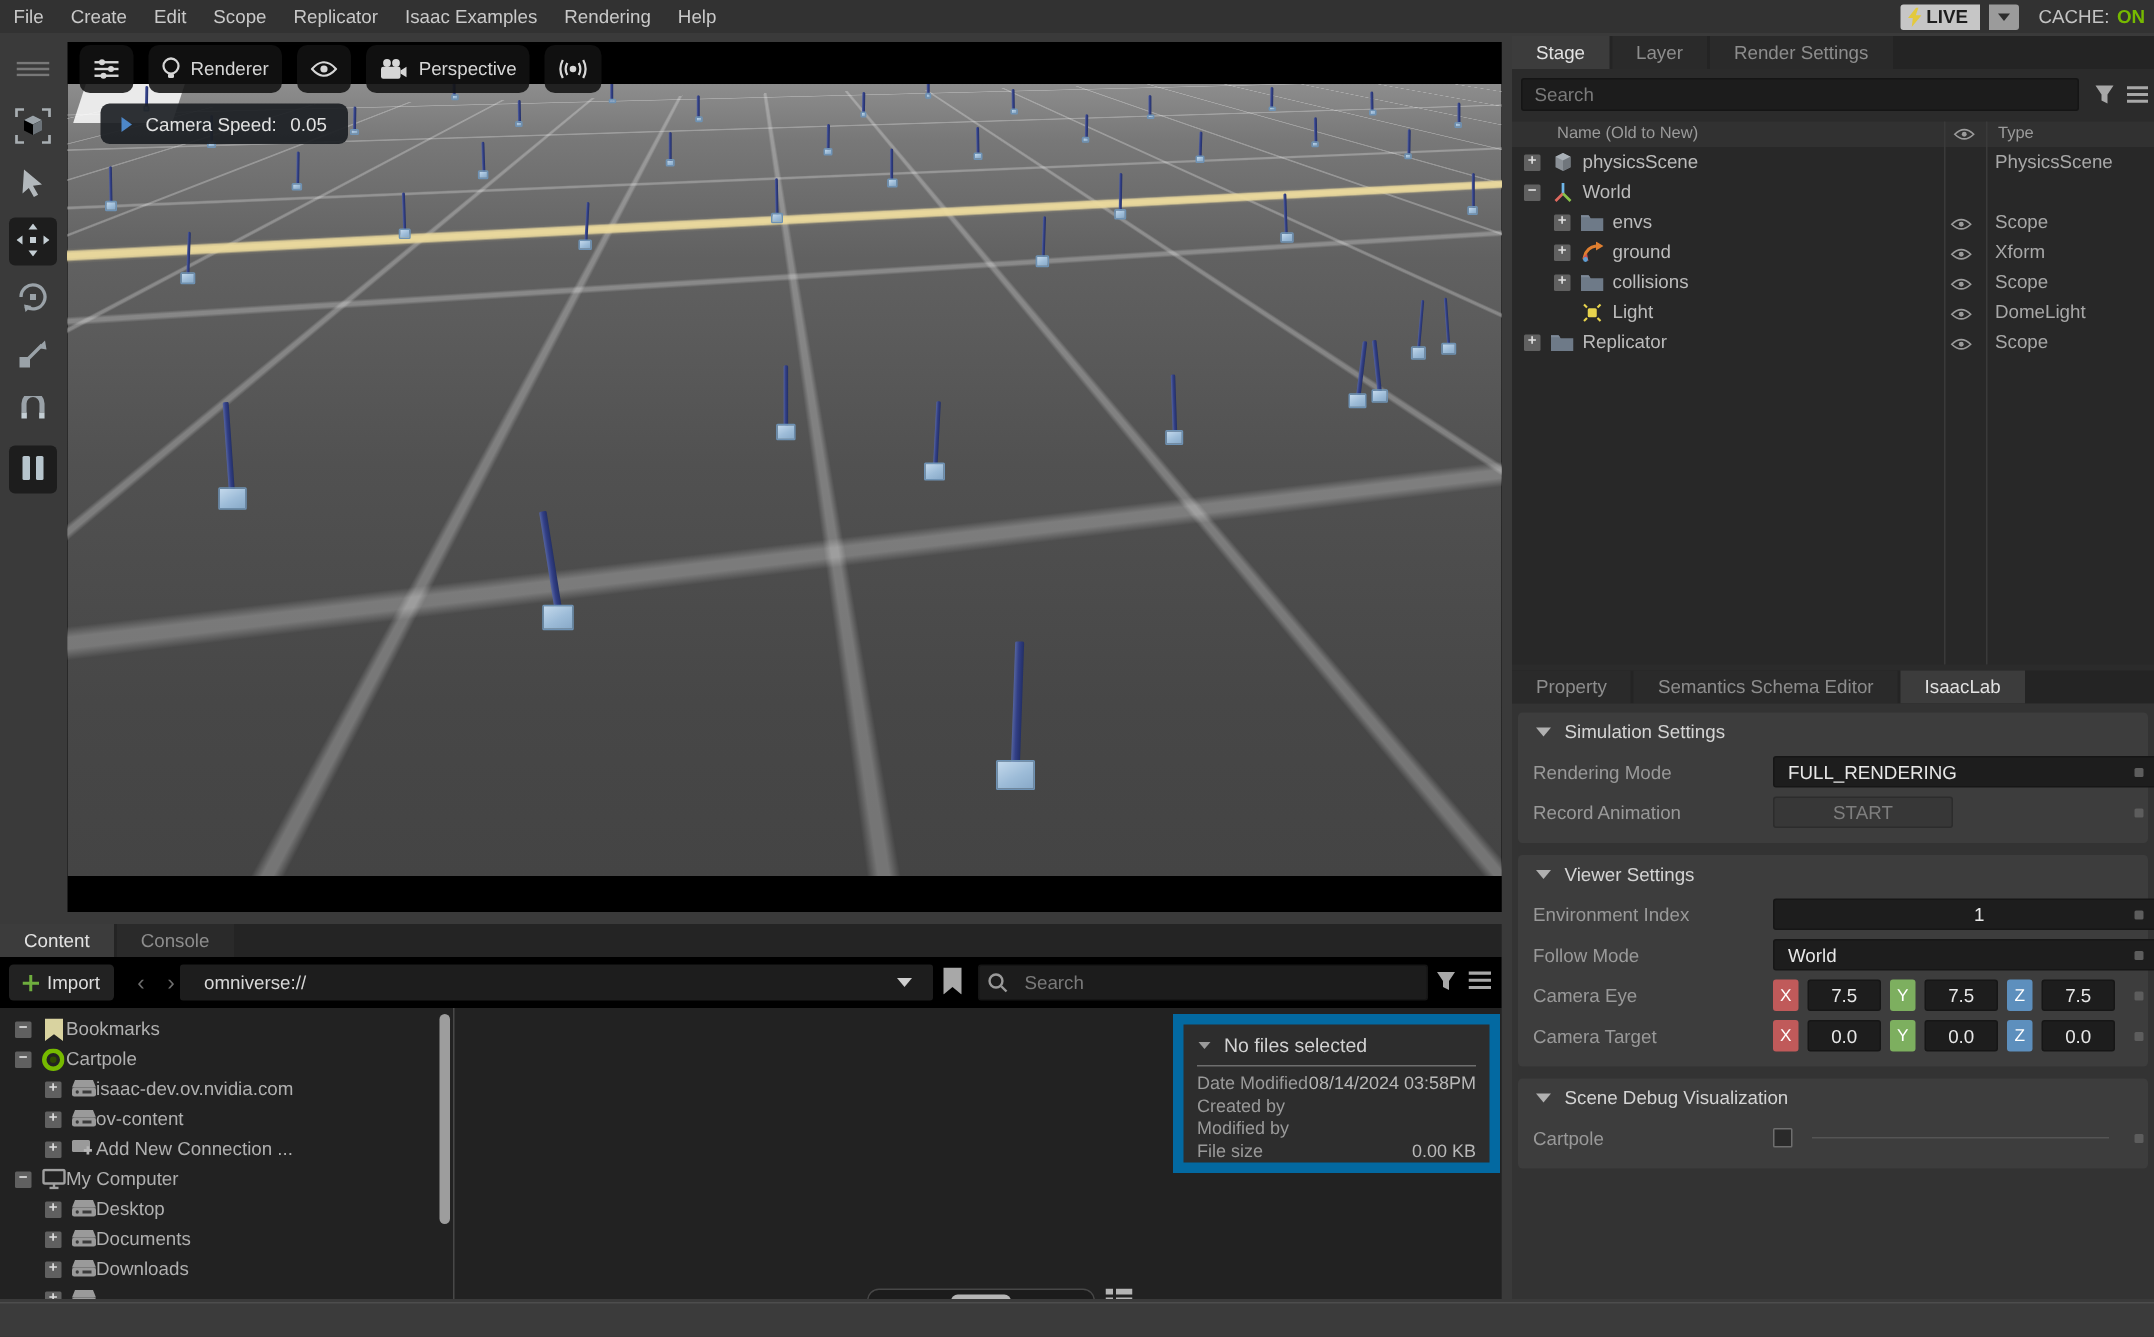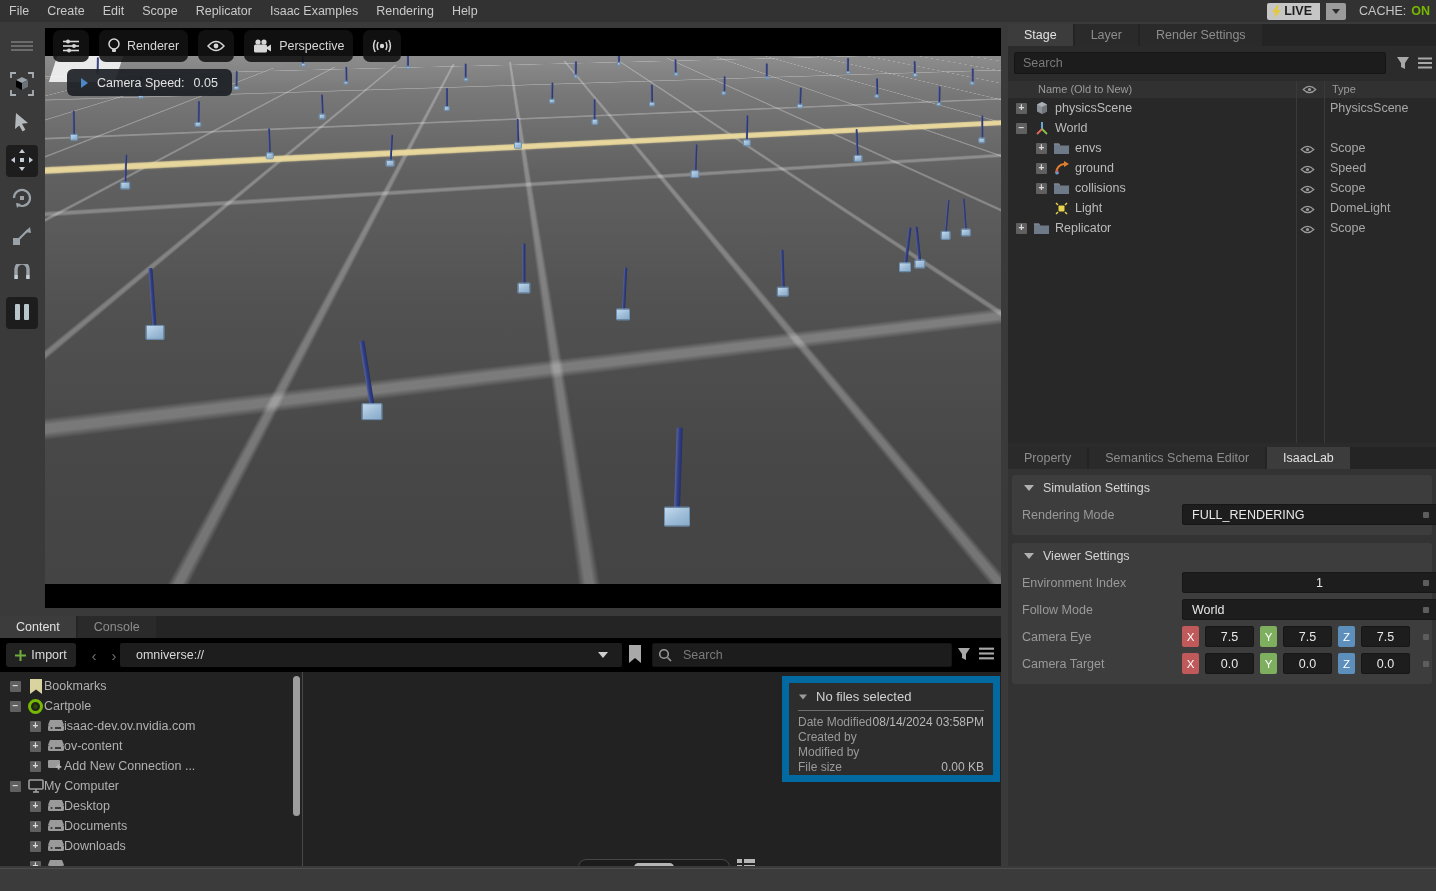--- a/index.html
+++ b/index.html
@@ -553,21 +553,21 @@
               <path d="M10 0l5 3-5 3z" fill="#e07f30"></path>
               <path d="M5 13l-4-2 3-3z" fill="#d05050"></path>
               <circle cx="3" cy="12" r="1.6" fill="#5d9fd4"></circle>
             </svg>
           </span>
           <span class="slabel">ground</span>
           <span class="seye"><svg width="15" height="9" viewBox="0 0 16 10">
               <path d="M1 5 Q8 -2 15 5 Q8 12 1 5Z" fill="none" stroke="#9b9b9b" stroke-width="1.2"></path>
               <circle cx="8" cy="5" r="1.8" fill="#9b9b9b"></circle>
             </svg></span>
-          <span class="stype">Speed</span>
+          <span class="stype">Xform</span>
         </div>
         <div class="srow" style="padding-left: 28px;">
           <span class="expander">+</span>
           <span class="rowicon">
             <svg width="15" height="12" viewBox="0 0 15 12">
               <path d="M0 1.5h5l1.5 2H15V12H0z" fill="#6e7a88"></path>
               <path d="M0 1.5h5l1 1.3H0z" fill="#7e8a98"></path>
             </svg>
           </span>
           <span class="slabel">collisions</span>
@@ -630,20 +630,29 @@
           <span>Simulation Settings</span>
         </div>
         <div class="prow">
           <span class="plabel">Rendering Mode</span>
           <div class="pctrl field dropdown">
             <span>FULL_RENDERING</span>
             <span class="dd-arrow"></span>
           </div>
           <span class="indicator"></span>
         </div>
+        <div class="prow">
+          <span class="plabel">Record Animation</span>
+          <div class="pctrl" style="border:none;background:none;">
+            <div class="btn-start">
+              <span>START</span>
+            </div>
+          </div>
+          <span class="indicator"></span>
+        </div>
       </div>
 
       <div class="section">
         <div class="section-head">
           <span class="tri-dn"></span>
           <span>Viewer Settings</span>
         </div>
         <div class="prow">
           <span class="plabel">Environment Index</span>
           <div class="pctrl field" style="justify-content:center;">
@@ -690,20 +699,32 @@
               </div>
             <span class="axis-badge" id="tgt-z-badge" style="background: rgb(93, 143, 189);">Z</span>
             <div class="field axis-field">
                 <span>0.0</span>
               </div>
           </div>
           <span class="indicator"></span>
         </div>
       </div>
 
+      <div class="section">
+        <div class="section-head">
+          <span class="tri-dn"></span>
+          <span>Scene Debug Visualization</span>
+        </div>
+        <div class="prow">
+          <span class="plabel">Cartpole</span>
+          <span class="checkbox" style="position:absolute;left:170px;"></span>
+          <span class="hline"></span>
+          <span class="indicator"></span>
+        </div>
+      </div>
     </div>
   </div>
 
   <div id="content-panel">
     <div id="content-tabs" class="tabbar">
         <div class="tab active">Content</div>
         <div class="tab">Console</div>
       </div>
 
     <div id="content-toolbar">

